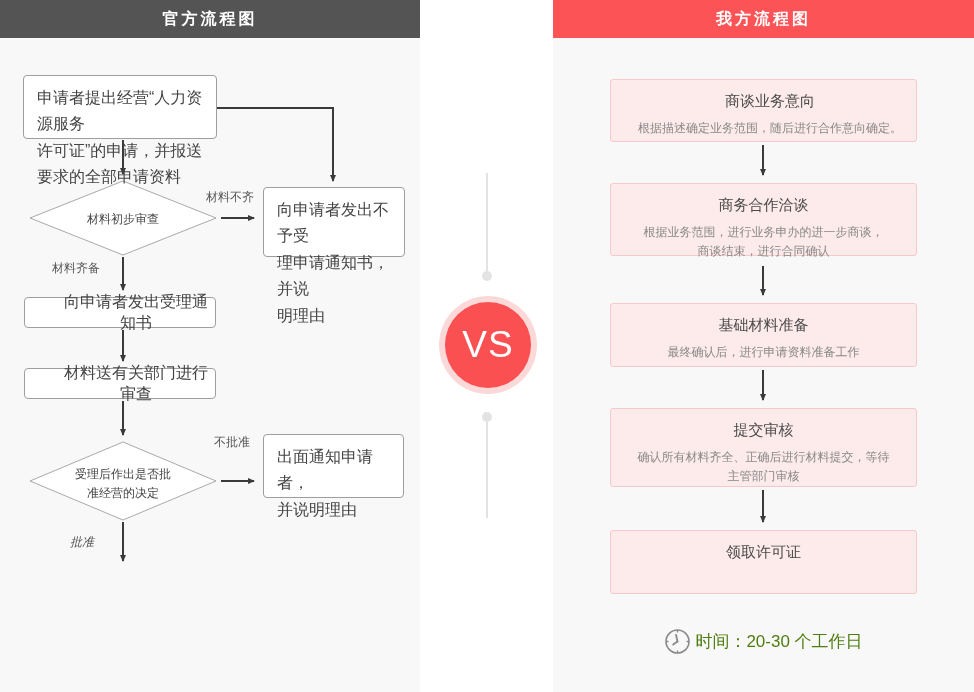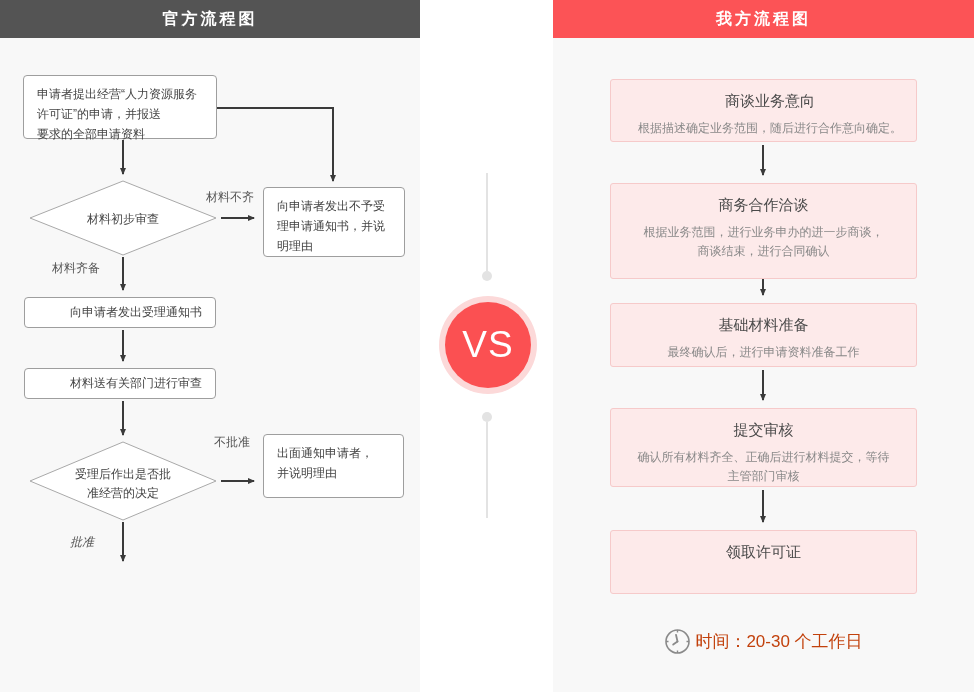--- a/index.html
+++ b/index.html
@@ -12,36 +12,36 @@
   .panel-right{left:553px;width:421px;}
   .panel-header{height:38px;line-height:38px;text-align:center;color:#fff;
                 font-size:16px;font-weight:bold;letter-spacing:3px;}
   .panel-left .panel-header{background:#545454;}
   .panel-right .panel-header{background:#fc5356;}
   .flow{position:absolute;top:38px;left:0;right:0;bottom:0;}
 
   
   svg.connectors{position:absolute;left:0;top:0;}
   .obox{position:absolute;background:#fff;border:1px solid #9e9e9e;border-radius:4px;
-        color:#444;font-size:12px;box-sizing:border-box;}
+        color:#444;font-size:16px;box-sizing:border-box;}
   .obox.padded{padding:9px 13px;line-height:1.65;white-space:pre-line;}
   .obox.center{display:flex;align-items:center;justify-content:center;text-align:center;padding-left:32px;}
   .dtext{position:absolute;color:#444;font-size:12px;text-align:center;
          white-space:pre-line;line-height:1.6;}
   .elabel{position:absolute;font-size:12px;color:#555;}
 
   
   .rbox{position:absolute;left:57px;width:307px;background:#fdeaea;
         border:1px solid #f6caca;border-radius:3px;box-sizing:border-box;
         text-align:center;}
   .rtitle{font-size:15px;color:#4a4a4a;margin-top:12px;}
   .rdesc{font-size:12px;color:#888;margin-top:8px;line-height:1.55;white-space:pre-line;
          padding:0 10px;}
   .time-row{position:absolute;left:0;right:0;top:590px;display:flex;
-            align-items:center;justify-content:center;gap:4px;color:#c2410c;
+            align-items:center;justify-content:center;gap:4px;color:#4d7c0f;
             font-size:17px;}
 
   
   .vs-line{position:absolute;width:2px;background:#e3e3e3;left:486px;}
   .vs-line.top{top:173px;height:98px;}
   .vs-line.bottom{top:422px;height:96px;}
   .vs-dot{position:absolute;width:10px;height:10px;border-radius:50%;
           background:#e3e3e3;left:482px;}
   .vs-dot.top{top:271px;}
   .vs-dot.bottom{top:412px;}
@@ -135,21 +135,21 @@
         <path d="M210,228 L210,257" stroke="#3a3a3a" stroke-width="2" fill="none" marker-end="url(#ah2)"></path>
         <path d="M210,332 L210,362" stroke="#3a3a3a" stroke-width="2" fill="none" marker-end="url(#ah2)"></path>
         <path d="M210,452 L210,484" stroke="#3a3a3a" stroke-width="2" fill="none" marker-end="url(#ah2)"></path>
       </svg>
 
       <div class="rbox" style="top:41px;height:63px;padding-left:13px;">
         <div class="rtitle">商谈业务意向</div>
         <div class="rdesc">根据描述确定业务范围，随后进行合作意向确定。</div>
       </div>
 
-      <div class="rbox" style="top:145px;height:96px;">
+      <div class="rbox" style="top:145px;height:73px;">
         <div class="rtitle">商务合作洽谈</div>
         <div class="rdesc">根据业务范围，进行业务申办的进一步商谈，
 商谈结束，进行合同确认</div>
       </div>
 
       <div class="rbox" style="top:265px;height:64px;">
         <div class="rtitle">基础材料准备</div>
         <div class="rdesc">最终确认后，进行申请资料准备工作</div>
       </div>
 

